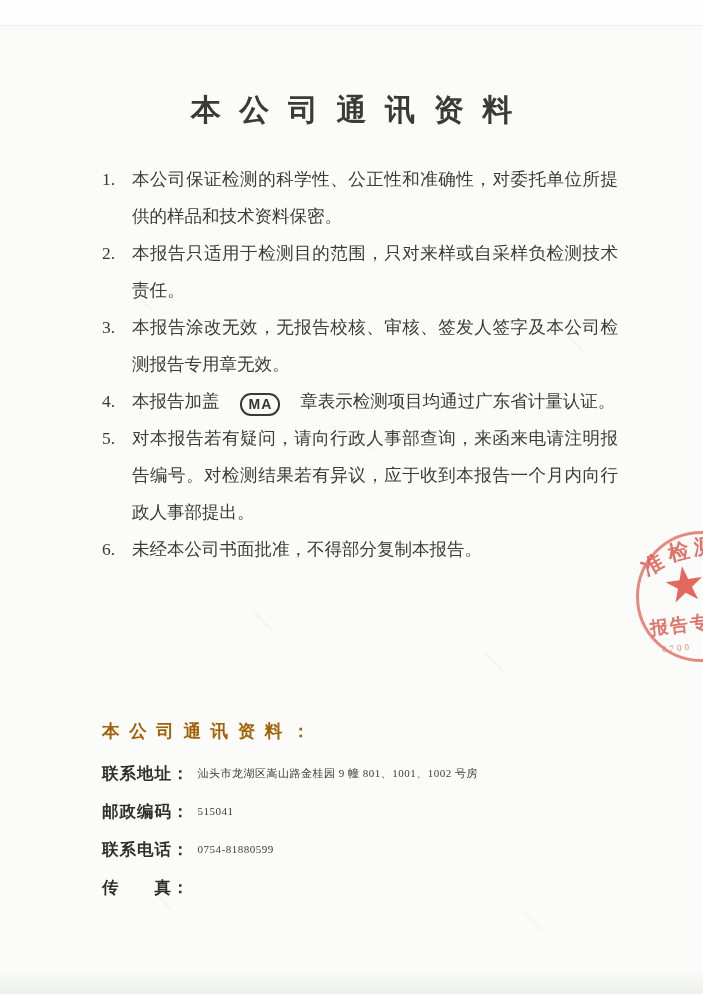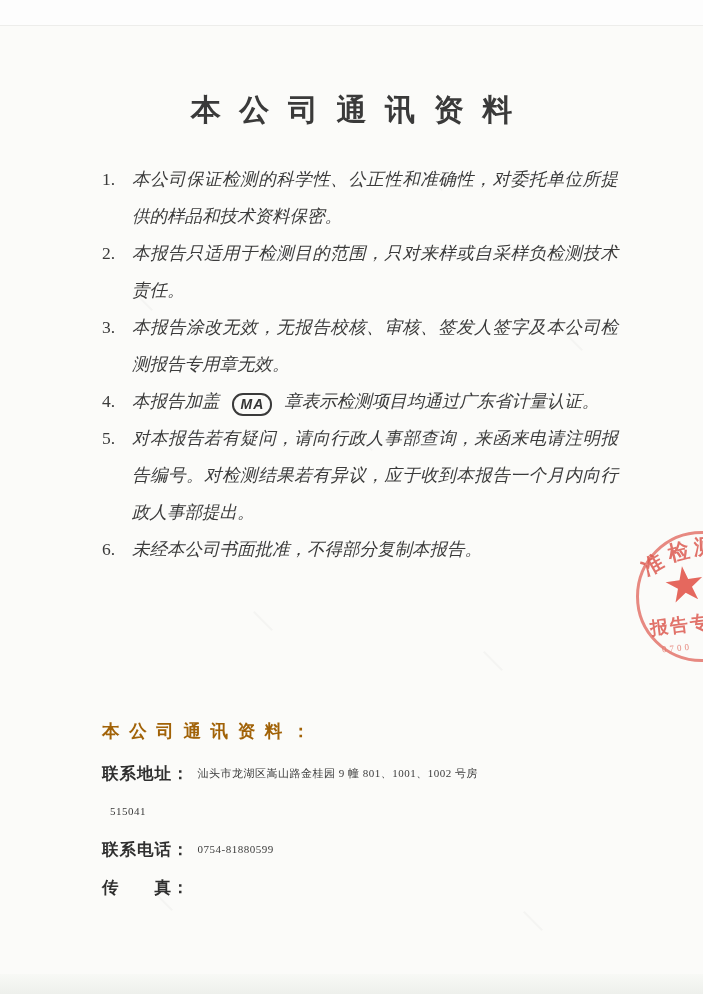--- a/index.html
+++ b/index.html
@@ -38,32 +38,32 @@
     white-space: nowrap;
   }
 
   
   .notes {
     position: absolute; top: 161px; left: 102px; width: 516px;
     font-size: 17.5px; line-height: 37px; color: #3b3b3b;
   }
   .note { display: flex; }
   .note-num { flex: 0 0 30px; }
-  .note-text { flex: 1; text-align: justify; text-justify: inter-ideograph; font-style: italic; }
+  .note-text { flex: 1; text-align: justify; text-justify: inter-ideograph; }
 
   .cma-badge {
     display: inline-block;
     border: 2.5px solid #3a3a3a;
     border-radius: 11px;
     padding: 0 6px 0 7px;
     height: 19px; line-height: 18px;
     font-family: "Liberation Sans", "DejaVu Sans", sans-serif;
     font-weight: bold; font-size: 14px; letter-spacing: 1px;
     color: #333; vertical-align: -2px;
-    margin: 0 12px;
+    margin: 0 20px;
   }
 
   
   .contact { position: absolute; top: 716px; left: 102px; width: 520px; }
   .contact-heading {
     font-family: "Liberation Sans", "DejaVu Sans", sans-serif;
     font-weight: bold; font-size: 17.5px; color: #a16207;
     letter-spacing: 0.55em; line-height: 30px;
     margin-bottom: 8px; white-space: nowrap;
   }
@@ -155,20 +155,21 @@
     </div>
   </div>
 
   <div class="contact">
     <div class="contact-heading">本公司通讯资料：</div>
     <div class="contact-row">
       <span class="contact-label">联系地址：</span>
       <span class="contact-value">汕头市龙湖区嵩山路金桂园 9 幢 801、1001、1002 号房</span>
     </div>
     <div class="contact-row">
+      <span class="contact-label">邮政编码：</span>
       <span class="contact-value">515041</span>
     </div>
     <div class="contact-row">
       <span class="contact-label">联系电话：</span>
       <span class="contact-value">0754-81880599</span>
     </div>
     <div class="contact-row">
       <span class="contact-label">传　　真：</span>
     </div>
   </div>

